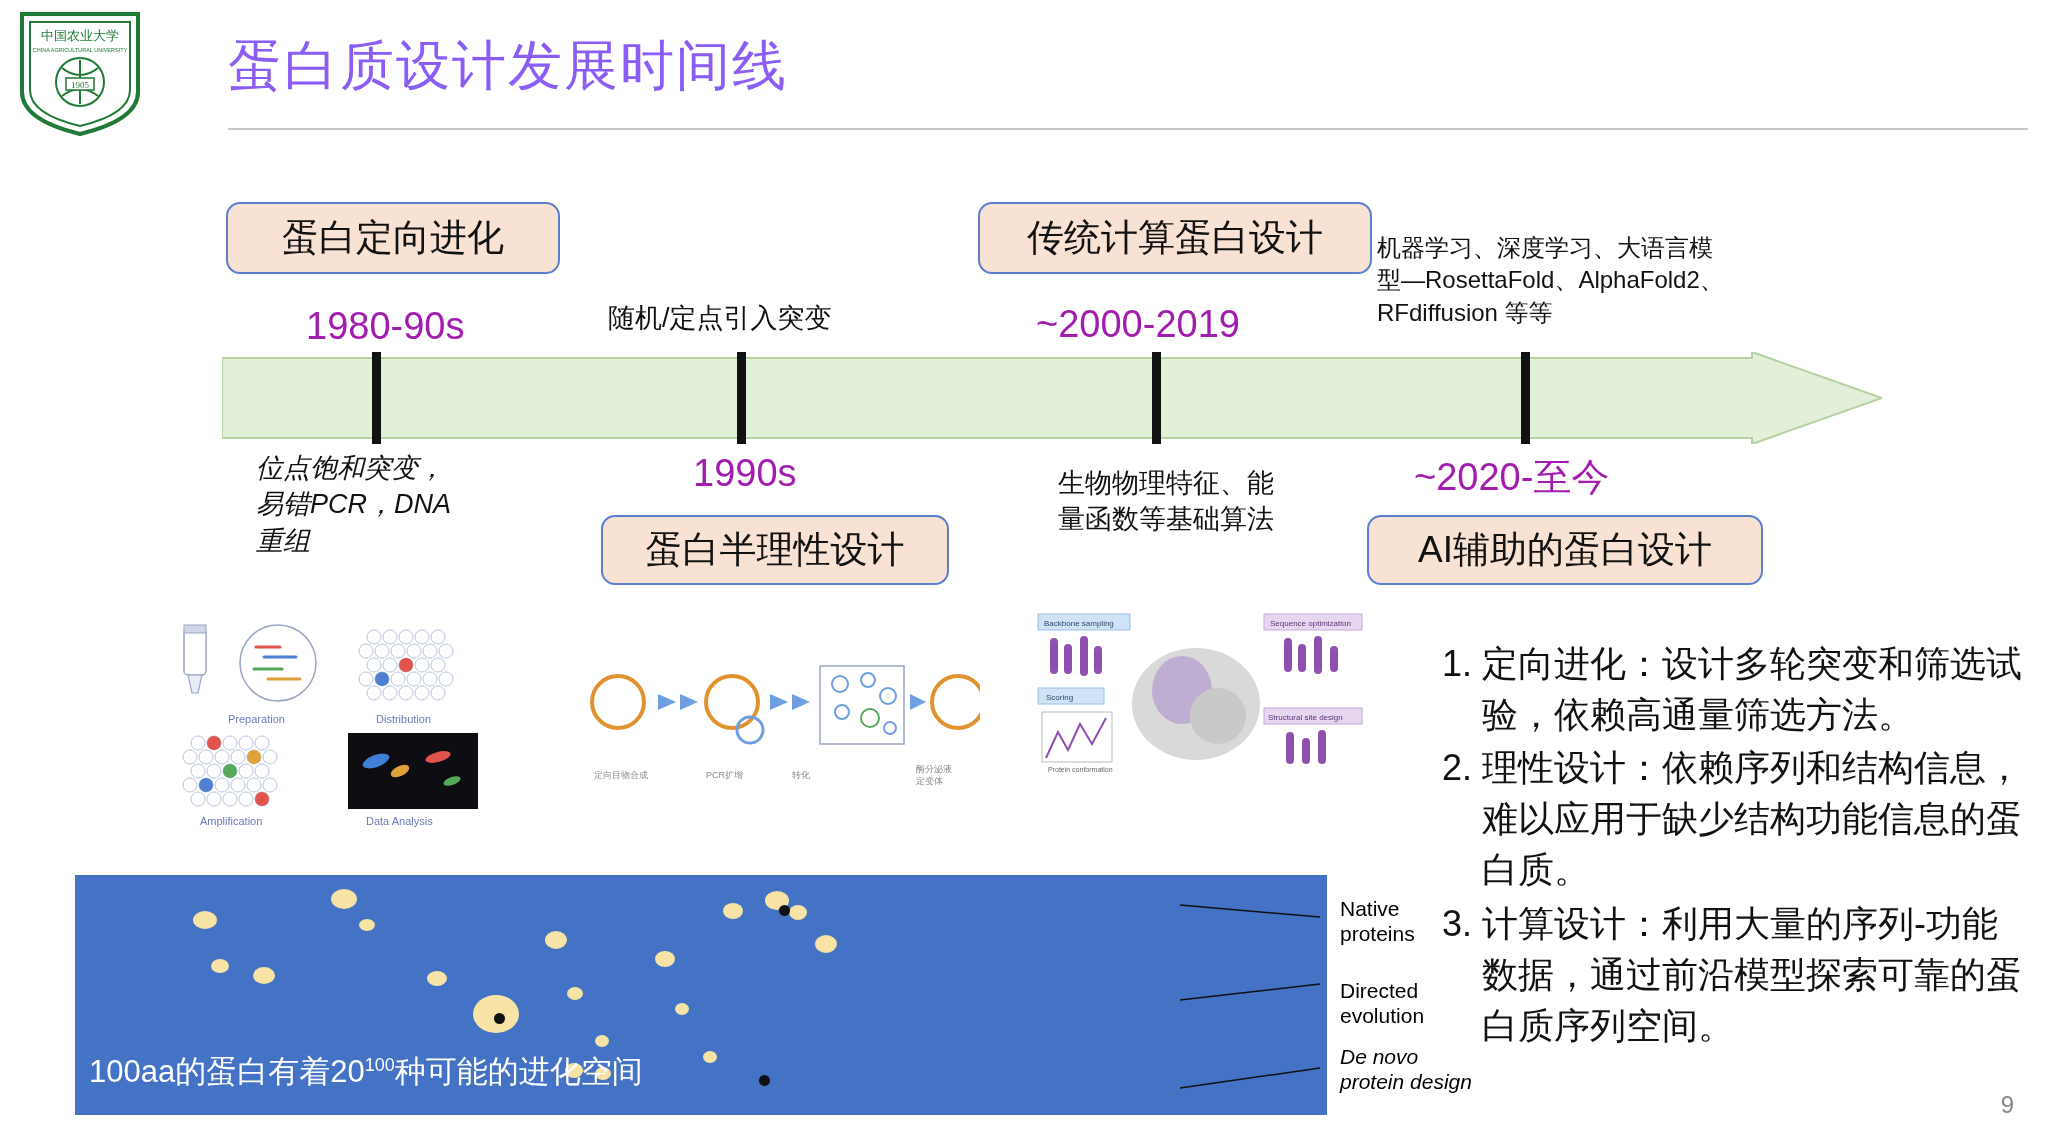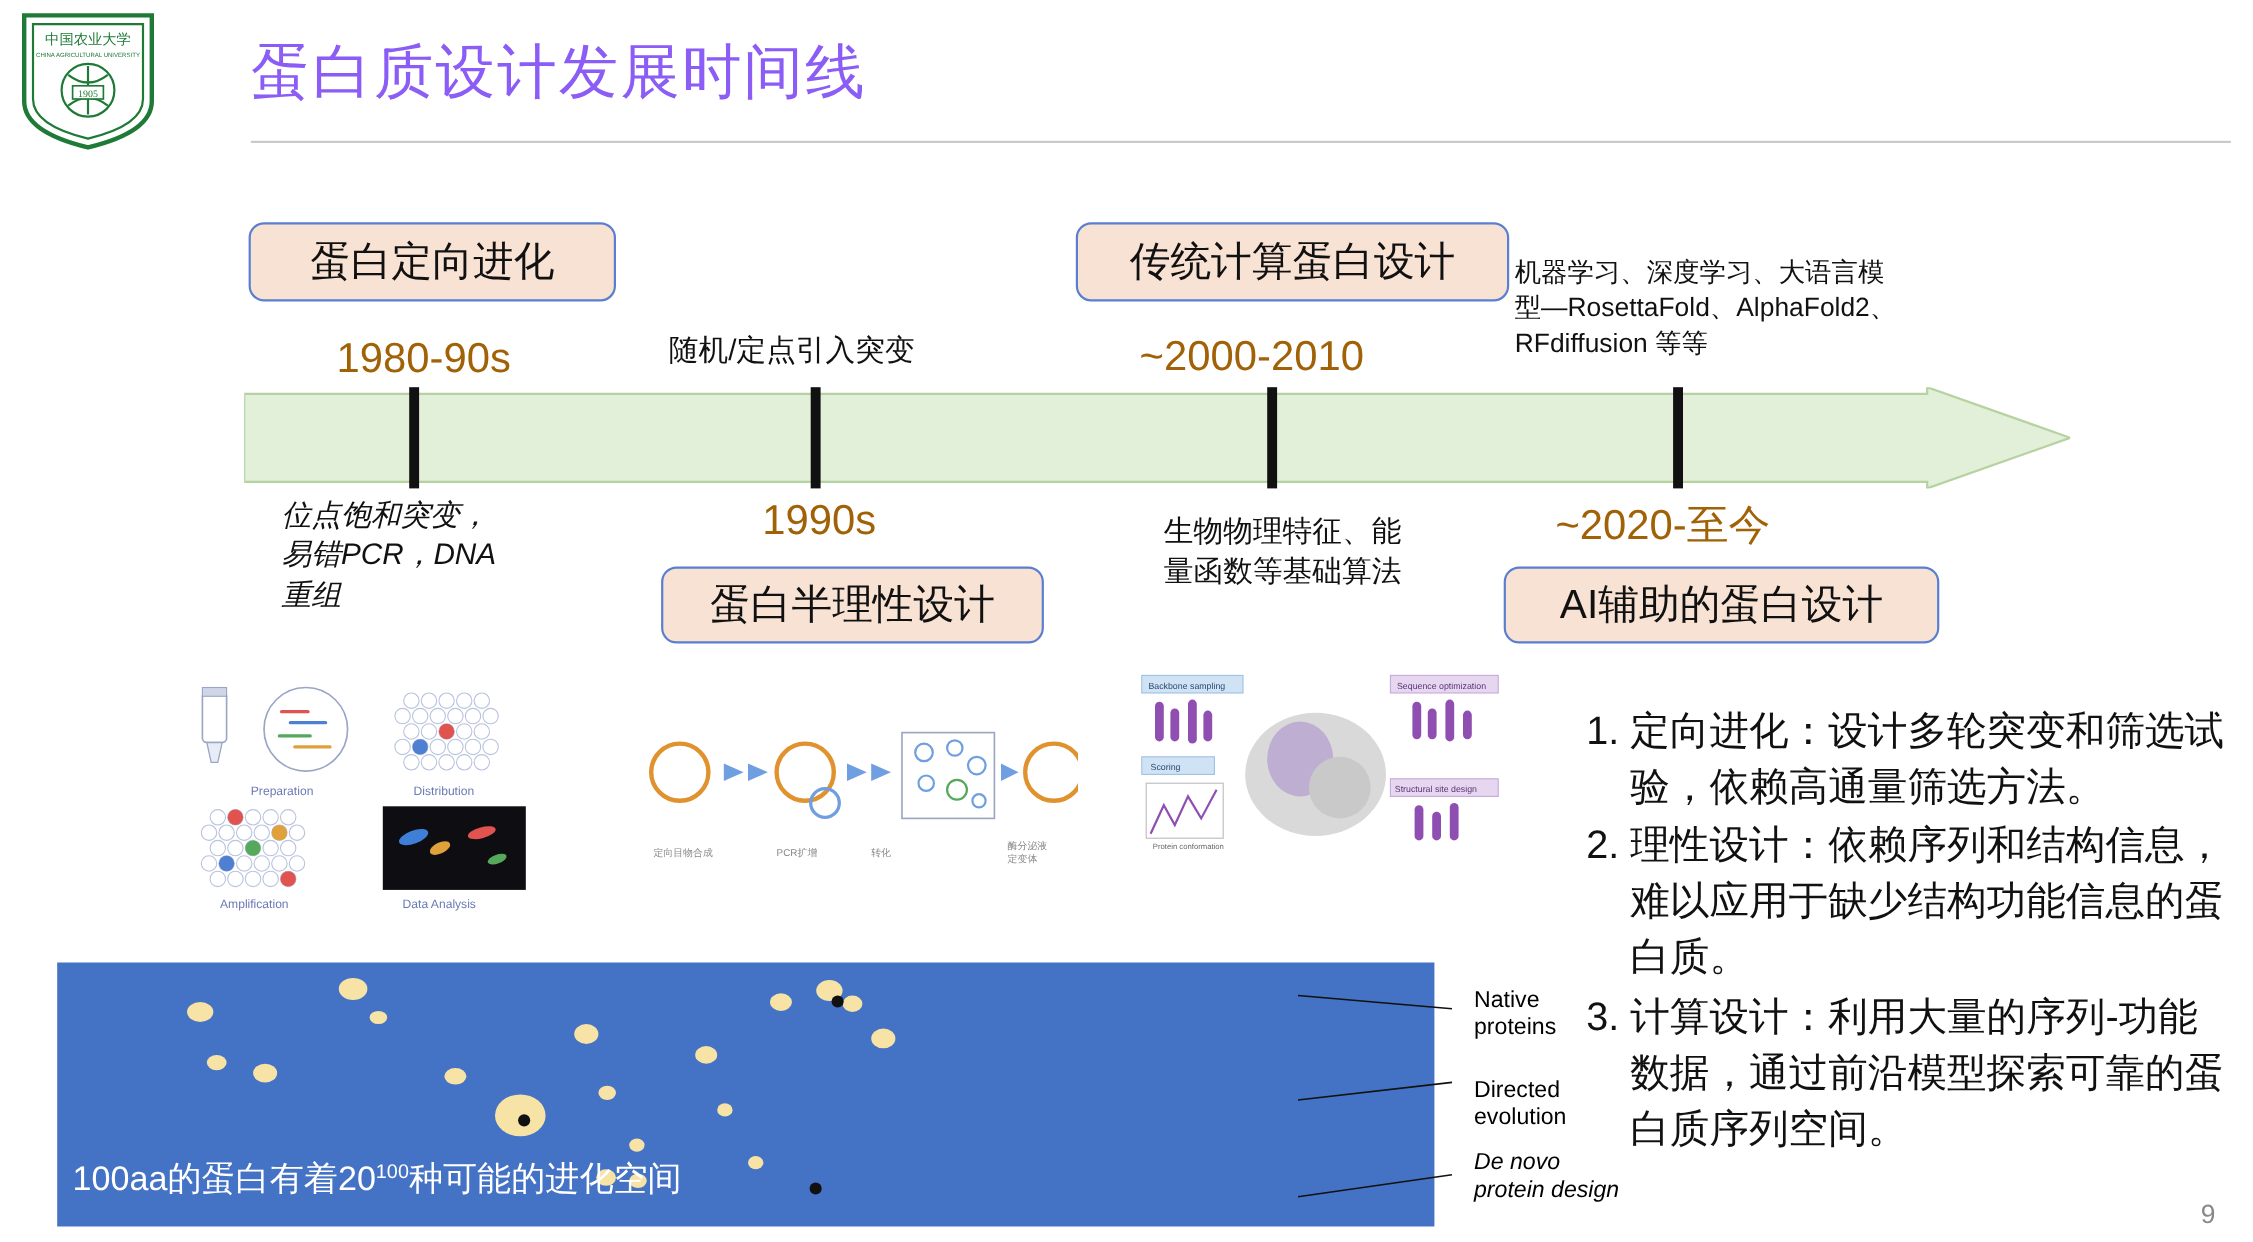--- a/index.html
+++ b/index.html
@@ -31,26 +31,26 @@
     border:2px solid #5a7fd0;
     background:#f7e2d4;
     border-radius:14px;
     color:#111;
     font-size:37px;
     display:flex;align-items:center;justify-content:center;
     padding:0 18px;
     white-space:nowrap;
   }
 
-  .era-label{position:absolute;font-size:38px;color:#a16207;white-space:nowrap;}
+  .era-label{position:absolute;font-size:38px;color:#a21caf;white-space:nowrap;}
   .small-note{position:absolute;font-size:27px;color:#111;line-height:1.35;}
 
   
   #blue-panel{
-    position:absolute;left:52px;top:875px;width:1252px;height:240px;
+    position:absolute;left:75px;top:875px;width:1252px;height:240px;
     background:#4472c4;overflow:hidden;
   }
   #blue-caption{
     position:absolute;left:14px;bottom:22px;color:#ffffff;font-size:31px;white-space:nowrap;
   }
   #blue-caption sup{font-size:18px;}
   .blob{position:absolute;background:#f6e3a5;border-radius:50%;}
   .bdot{position:absolute;background:#111;border-radius:50%;}
   .leader-label{position:absolute;font-size:21px;color:#000000;line-height:1.2;}
 
@@ -101,21 +101,21 @@
 <div class="era-label" style="left:306px;top:305px;">1980-90s</div>
 <div class="small-note" style="left:256px;top:450px;white-space:pre-line;font-style:italic;">位点饱和突变，
 易错PCR，DNA
 重组</div>
 
 <div class="small-note" style="left:608px;top:300px;">随机/定点引入突变</div>
 <div class="era-label" style="left:693px;top:452px;">1990s</div>
 <div class="pill" style="left:601px;top:515px;width:308px;height:66px;">蛋白半理性设计</div>
 
 <div class="pill" style="left:978px;top:202px;width:354px;height:68px;">传统计算蛋白设计</div>
-<div class="era-label" style="left:1036px;top:303px;">~2000-2010</div>
+<div class="era-label" style="left:1036px;top:303px;">~2000-2019</div>
 <div class="small-note" style="left:1058px;top:465px;white-space:pre-line;">生物物理特征、能
 量函数等基础算法</div>
 
 <div class="small-note" style="left:1377px;top:232px;white-space:pre-line;font-size:24px;">机器学习、深度学习、大语言模
 型—RosettaFold、AlphaFold2、
 RFdiffusion 等等</div>
 <div class="era-label" style="left:1414px;top:452px;">~2020-至今</div>
 <div class="pill" style="left:1367px;top:515px;width:356px;height:66px;">AI辅助的蛋白设计</div>
 
 <div class="thumb" style="left:168px;top:621px;width:340px;height:220px;">

